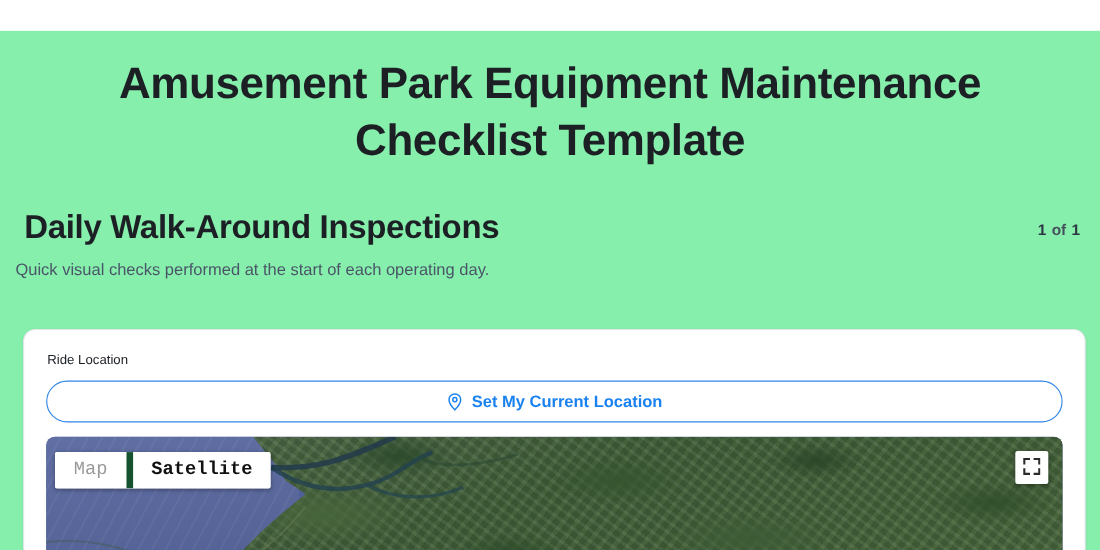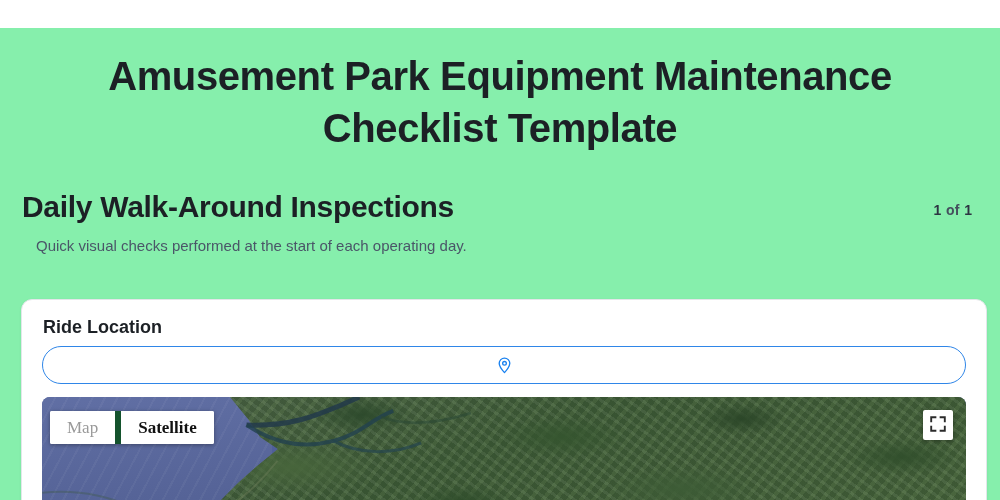--- a/index.html
+++ b/index.html
@@ -29,21 +29,21 @@
     font-weight: bold;
     letter-spacing: -0.4px;
     color: #1c2025;
   }
 
   
   .section-head {
     display: flex;
     align-items: baseline;
     justify-content: space-between;
-    padding: 36px 22px 0 22px;
+    padding: 36px 12px 0 22px;
   }
   .section-title {
     margin: 0;
     font-size: 30px;
     line-height: 34px;
     font-weight: bold;
     letter-spacing: -0.3px;
     color: #1c2025;
   }
   .step-counter {
@@ -52,41 +52,41 @@
     white-space: nowrap;
     padding-right: 6px;
     position: relative;
     top: -2px;
   }
   .step-counter .num { font-weight: bold; }
   .step-counter .of { font-weight: bold; color: #454f5e; padding: 0 1px; }
 
   .section-sub {
     margin: 0;
-    padding: 12px 22px 0 36px;
+    padding: 12px 22px 0 14px;
     font-size: 15px;
     line-height: 20px;
     color: #4a5668;
   }
 
   
   .card {
     position: absolute;
     left: 21px;
     top: 271px;
     width: 966px;
     background: #ffffff;
     border: 1px solid #e3e6ea;
     border-radius: 11px;
     box-shadow: 0 1px 3px rgba(16,24,40,0.06);
     padding: 18px 20px 0 20px;
   }
   .field-label {
-    font-size: 18px;
-    font-weight: bold;
+    font-size: 12px;
+    font-weight: normal;
     color: #1c2025;
     line-height: 18px;
     margin-bottom: 10px;
     padding-left: 1px;
   }
 
   
   .locate-btn {
     display: flex;
     align-items: center;
@@ -154,21 +154,21 @@
     left: 8px; top: 14px;
     display: flex;
     background: #ffffff;
     border-radius: 2px;
     box-shadow: 0 1px 4px rgba(0,0,0,0.35);
     overflow: hidden;
     height: 33px;
   }
   .map-toggle .mt {
     display: flex; align-items: center; justify-content: center;
-    font-family: Liberation Serif, serif;
+    font-family: Liberation Mono, monospace;
     font-size: 17px;
     padding: 0 17px;
     background: #ffffff;
     border: 0;
     cursor: pointer;
     white-space: nowrap;
   }
   .map-toggle .mt.inactive { color: #9a9a9a; font-weight: normal; }
   .map-toggle .mt.active { color: #111111; font-weight: bold; border-left: 6px solid #14532d; }
 
@@ -208,20 +208,21 @@
 
     <div class="field-label">Ride Location</div>
 
     <button class="locate-btn">
       <span class="pin-icon">
         <svg width="15" height="17" viewBox="0 0 15 17" fill="none" xmlns="http://www.w3.org/2000/svg" aria-hidden="true">
           <path d="M7.5 1.1C4.6 1.1 2.2 3.4 2.2 6.3c0 3.7 5.3 9.3 5.3 9.3s5.3-5.6 5.3-9.3c0-2.9-2.4-5.2-5.3-5.2z" stroke="#1a82f0" stroke-width="1.35" fill="none" stroke-linejoin="round"></path>
           <circle cx="7.5" cy="6.3" r="1.85" stroke="#1a82f0" stroke-width="1.35" fill="none"></circle>
         </svg>
       </span>
+      <span>Set My Current Location</span>
     </button>
 
     <div class="map">
       <div class="map-water"></div>
       <div class="map-land"></div>
 
       <svg class="map-river" viewBox="0 0 926 133" preserveAspectRatio="none" aria-hidden="true">
         <path d="M205 28 C 250 30, 276 18, 300 8 L 318 0" stroke="#223a4a" stroke-width="5" fill="none" opacity="0.85"></path>
         <path d="M205 28 C 232 46, 262 52, 292 44 C 318 38, 330 22, 352 14" stroke="#22414f" stroke-width="4" fill="none" opacity="0.8"></path>
         <path d="M292 44 C 318 58, 352 58, 380 46" stroke="#24454f" stroke-width="3" fill="none" opacity="0.7"></path>

